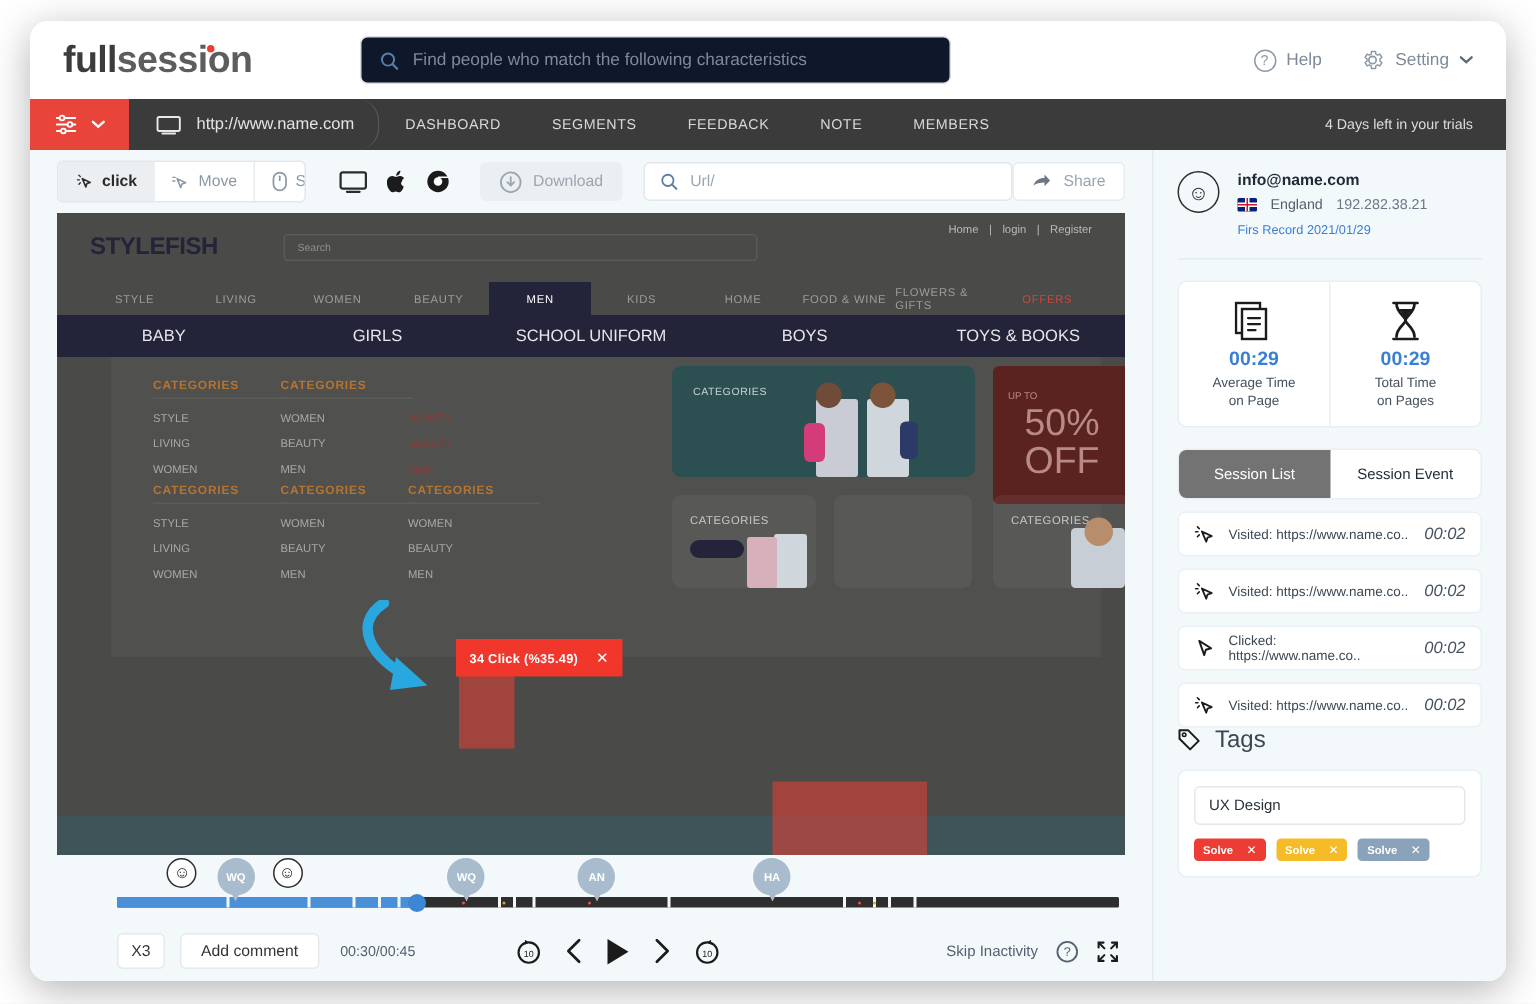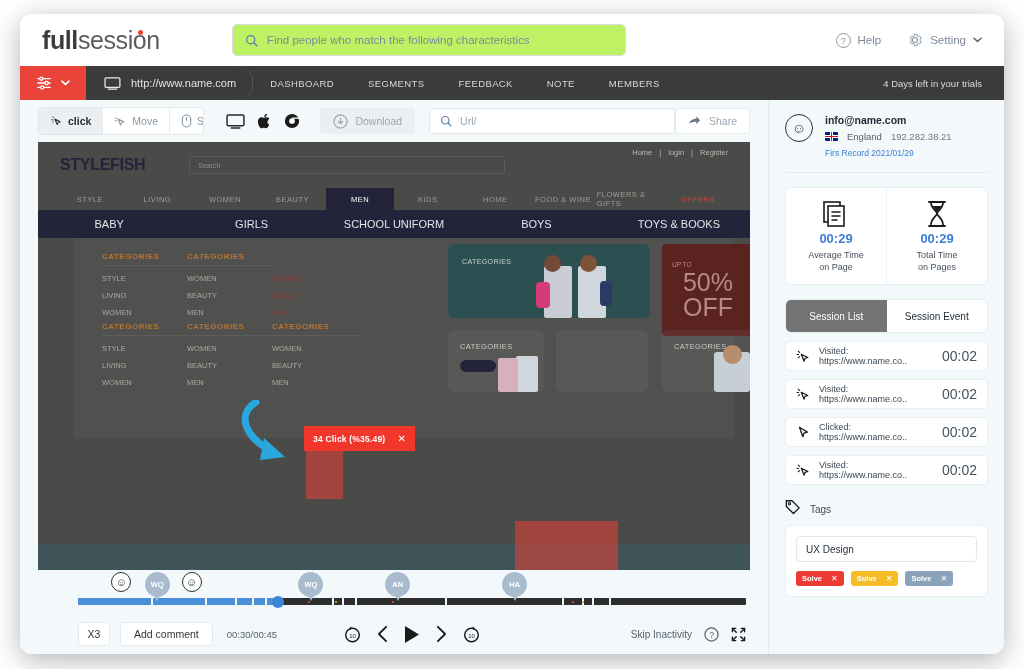--- a/index.html
+++ b/index.html
@@ -21,32 +21,32 @@
 
   
   .topbar {
     height:52px; flex:0 0 52px;
     display:flex; align-items:center;
     padding:0 22px;
     background:#fff;
   }
   .logo { font-size:25px; letter-spacing:-.4px; color:#4a4a4a; position:relative; }
   .logo b { font-weight:bold; color:#3c3c3c;}
-  .logo span.thin { font-weight:400; color:#5d5d5d;}
+  .logo span.thin { font-weight:700; color:#5d5d5d;}
   .logo .dot {
     position:absolute; width:5px;height:5px;border-radius:50%;
     background:#ee3e33; top:4px; left:96px;
   }
   .searchbox {
     margin-left:72px;
     width:394px; height:32px;
     border:1px solid #d9dde2; border-radius:5px;
     display:flex; align-items:center; gap:9px;
     padding:0 12px;
-    background:#bef264;
+    background:#0f172a;
   }
   .searchbox input {
     border:0; outline:0; flex:1;
     font-size:11.5px; color:#6f7c8c;
     font-family:"Liberation Sans", sans-serif;
     background:transparent;
   }
   .searchbox input::placeholder { color:#7d8a99; }
   .topright { margin-left:auto; display:flex; align-items:center; gap:26px; }
   .toplink { display:flex; align-items:center; gap:7px; font-size:11.5px; color:#7d8a99; cursor:pointer;}
@@ -255,23 +255,23 @@
   .tabs{ margin-top:14px; display:flex; background:#fff;border:1px solid #e7eef4;border-radius:6px; overflow:hidden;}
   .tabs div{flex:1;height:32px;display:flex;align-items:center;justify-content:center;
     font-size:10px;color:#1f2a36;cursor:pointer;}
   .tabs div.active{background:#737373;color:#fff;}
 
   .evt{
     margin-top:8px;background:#fff;border:1px solid #eaf1f6;border-radius:5px;
     height:30px;display:flex;align-items:center;padding:0 10px;gap:9px;
   }
   .evt .t{flex:1;font-size:9px;color:#3c4854;}
-  .evt .tm{font-size:14px;color:#46525f;}
-
-  .tagshdr{margin-top:14px;display:flex;align-items:flex-end;gap:9px;font-size:10px;color:#3c4854;}
+  .evt .tm{font-size:11px;color:#46525f;font-style:italic;}
+
+  .tagshdr{display:flex;align-items:flex-start;gap:9px;font-size:16px;color:#3c4854;}
   .tagbox{margin-top:10px;background:#fff;border:1px solid #e7eef4;border-radius:6px;padding:10px;}
   .taginput{width:100%;height:26px;border:1px solid #e1e8ee;border-radius:4px;
     font-size:10px;color:#2b3views;padding:0 9px;outline:none;color:#28323d;
     font-family:"Liberation Sans", sans-serif;}
   .chips{display:flex;gap:7px;margin-top:9px;}
   .chip{height:15px;border-radius:3px;display:flex;align-items:center;gap:9px;
     padding:0 6px;font-size:7.5px;color:#fff;font-weight:bold;cursor:pointer;}
   .chip .x{font-size:8px;font-weight:normal;}
 </style>
 </head>

